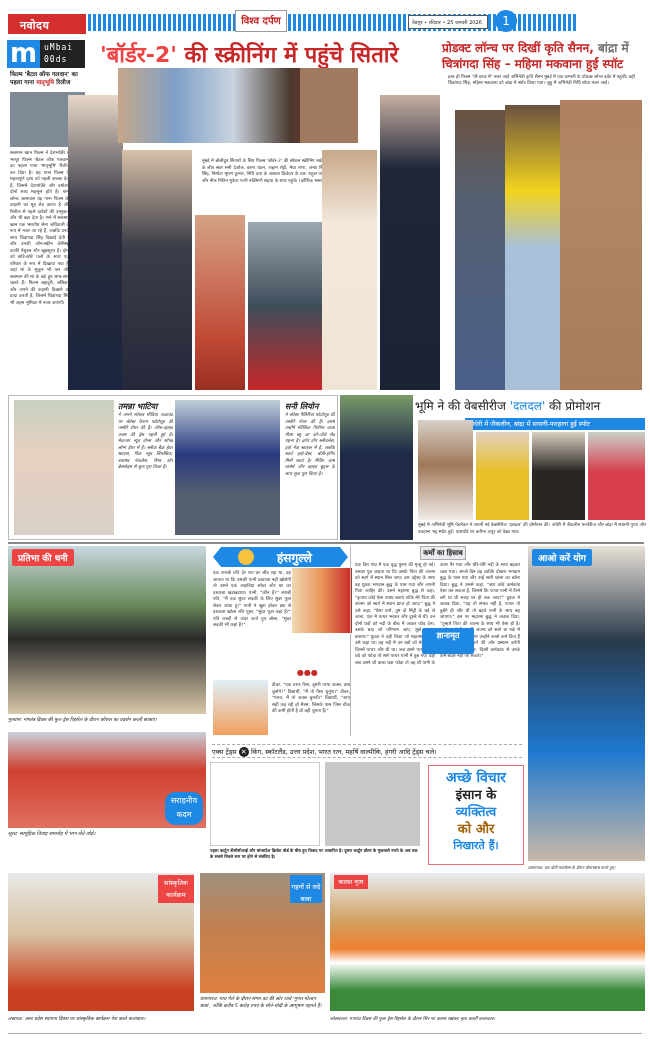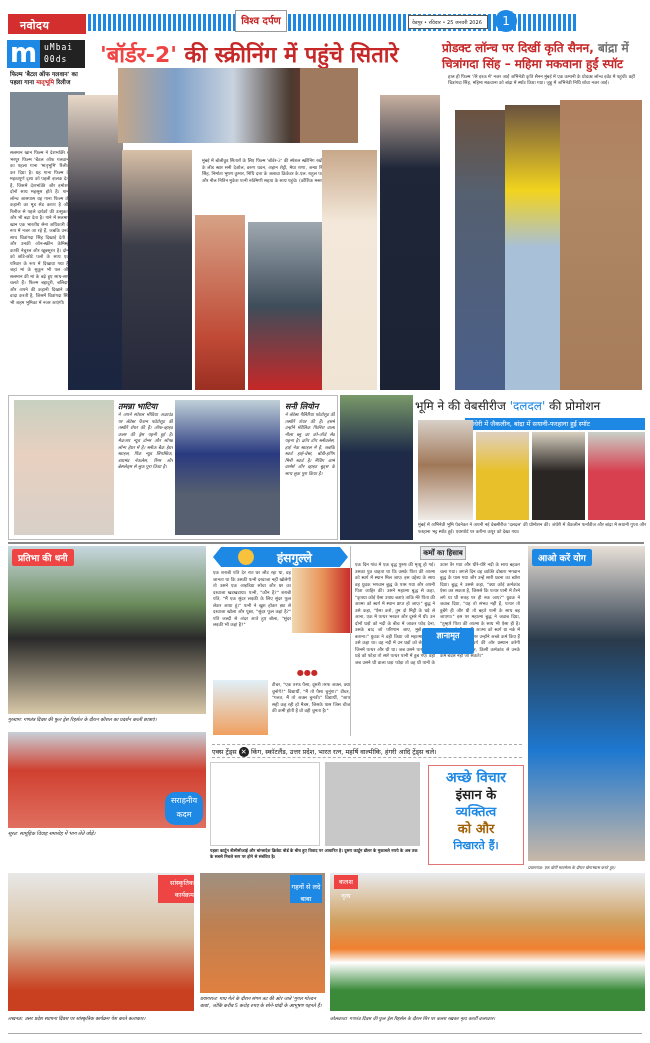--- a/index.html
+++ b/index.html
@@ -134,24 +134,24 @@
 
 <div class="abs" style="left:428px;top:765px;width:96px;height:100px;border:1px solid #e57373;text-align:center;font-weight:bold;line-height:17px;padding-top:3px">
   <div style="color:#1e88e5;font-size:14px">अच्छे विचार</div>
   <div style="color:#222;font-size:13px">इंसान के</div>
   <div style="color:#1e88e5;font-size:13px">व्यक्तित्व</div>
   <div style="color:#a16207;font-size:13px">को और</div>
   <div style="color:#1e88e5;font-size:11px">निखारते हैं।</div>
 </div>
 
 <div class="abs photo" style="left:8px;top:873px;width:186px;height:138px;background:linear-gradient(#e8e8e8,#d8c0a0 45%,#c84020 85%)"></div>
-<div class="abs orange" style="left:158px;top:875px;width:36px;height:28px;color:#fff;font-size:6.5px;text-align:right;line-height:12px;padding-top:2px">सांस्कृतिक कार्यक्रम</div>
+<div class="abs orange" style="left:158px;top:875px;width:36px;height:28px;color:#fff;font-size:6.5px;text-align:center;line-height:12px;padding-top:2px">सांस्कृतिक कार्यक्रम</div>
 <div class="abs caption" style="left:8px;top:1015px;width:195px;font-style:italic;font-size:4.8px">लखनऊ: उत्तर प्रदेश स्थापना दिवस पर सांस्कृतिक कार्यक्रम पेश करते कलाकार।</div>
 
 <div class="abs photo" style="left:200px;top:873px;width:125px;height:120px;background:linear-gradient(#a09080,#c08050 45%,#e08040)"></div>
 <div class="abs bluebg" style="left:290px;top:875px;width:32px;height:28px;color:#fff;font-size:6.5px;text-align:center;line-height:12px;padding-top:6px">गहनों से लदे बाबा</div>
 <div class="abs caption" style="left:200px;top:995px;width:128px;font-style:italic;font-size:4.8px">प्रयागराज: माघ मेले के दौरान संगम तट की ओर जाते 'गुगल गोल्डन बाबा', जोकि करीब 5 करोड़ रुपए के सोने-चांदी के आभूषण पहनते हैं।</div>
 
 <div class="abs photo" style="left:330px;top:873px;width:315px;height:138px;background:linear-gradient(#e8ecf0,#d0a060 35%,#f08030 55%,#fff 65%,#3a8a3a 85%)"></div>
-<div class="abs orange" style="left:334px;top:875px;width:24px;height:14px;color:#fff;font-size:6.5px;text-align:center;line-height:14px">कलश नृत्य</div>
+<div class="abs orange" style="left:334px;top:875px;width:34px;height:14px;color:#fff;font-size:6.5px;text-align:center;line-height:14px">कलश नृत्य</div>
 <div class="abs caption" style="left:330px;top:1015px;width:318px;font-style:italic;font-size:4.6px;white-space:nowrap;overflow:hidden">कोलकाता: गणतंत्र दिवस की फुल ड्रेस रिहर्सल के दौरान सिर पर कलश रखकर नृत्य करतीं कलाकार।</div>
 
 <div class="abs footer-dots"></div>
 
 </body></html>

